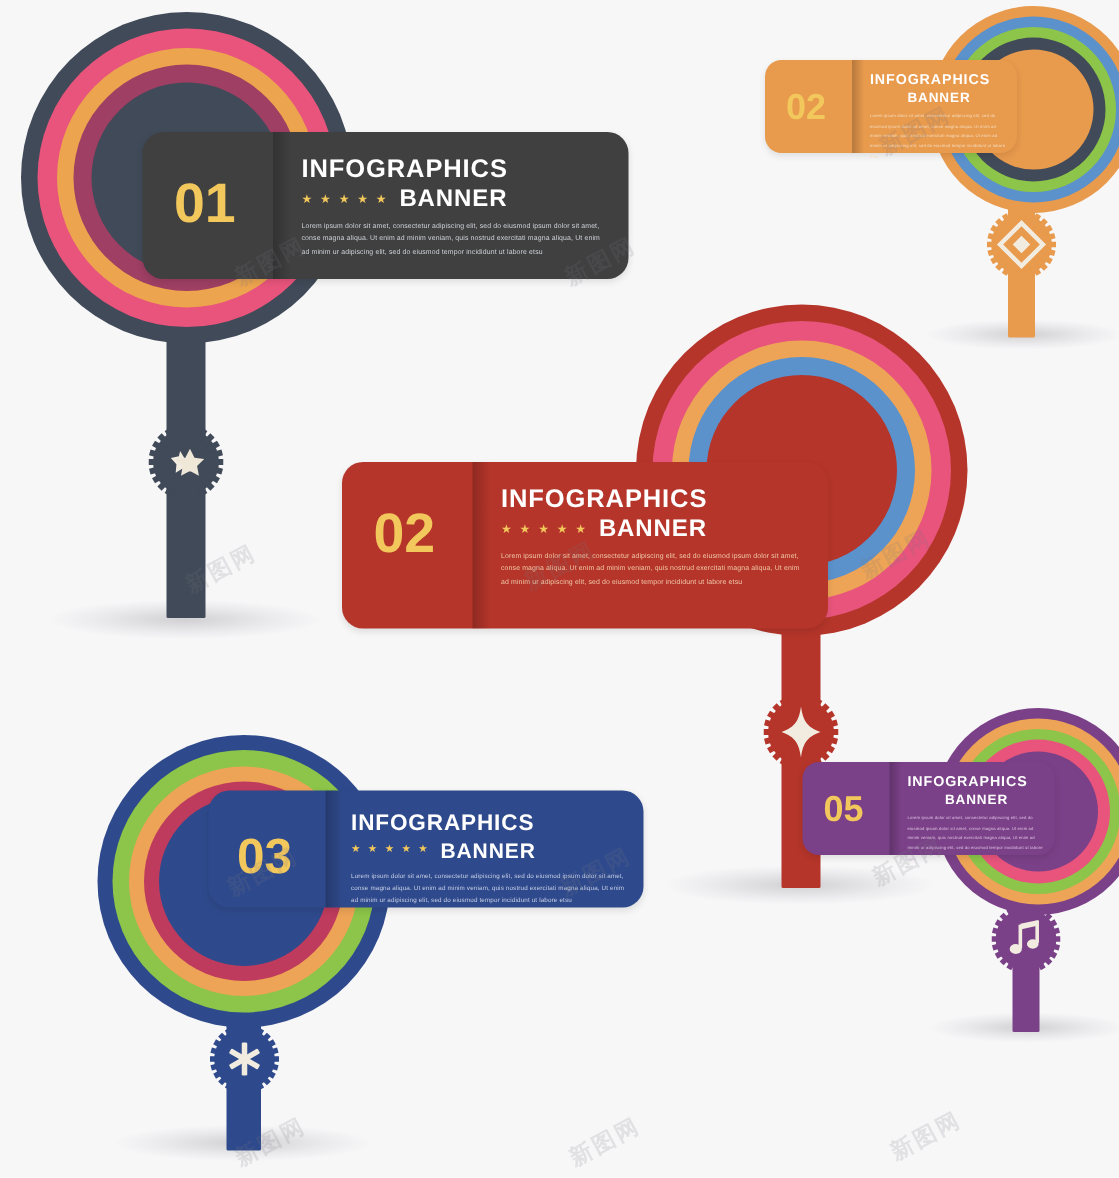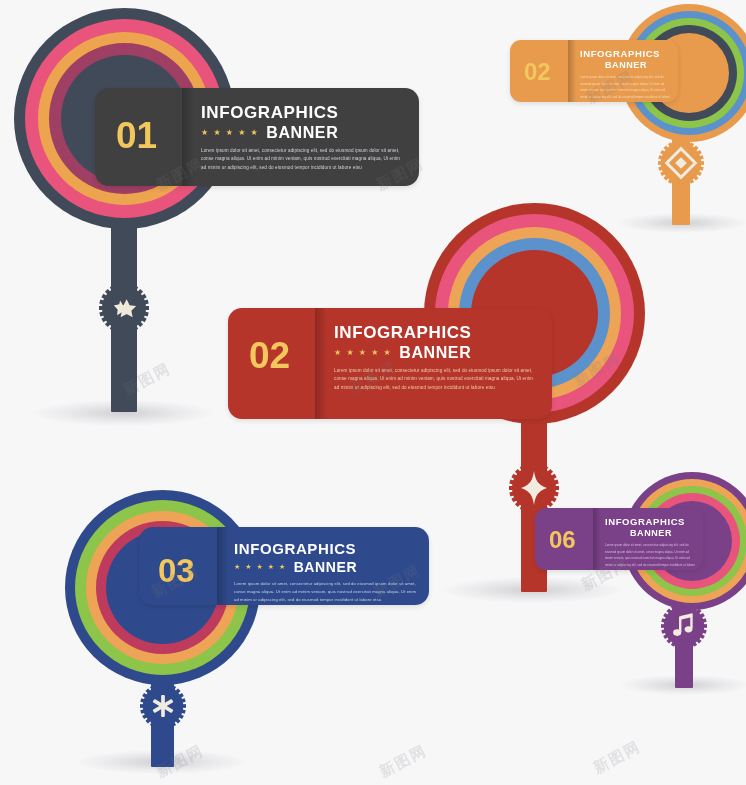--- a/index.html
+++ b/index.html
@@ -322,21 +322,21 @@
     <div class="rings" style="left:88px;top:2px;width:138px;height:138px;">
       <div class="ring" style="left:0;top:0;width:138px;height:138px;background:#7b4188;"></div>
       <div class="ring" style="left:7px;top:7px;width:124px;height:124px;background:#eda456;"></div>
       <div class="ring" style="left:14px;top:14px;width:110px;height:110px;background:#8cc549;"></div>
       <div class="ring" style="left:21px;top:21px;width:96px;height:96px;background:#e8547c;"></div>
       <div class="ring" style="left:29px;top:29px;width:80px;height:80px;background:#7b4188;"></div>
     </div>
 
     <div class="panel p-sm" style="left:0px;top:38px;width:168px;height:62px;background:#7b4188;">
       <div class="sep" style="left:58px;width:8px;"></div>
-      <div class="num" style="left:14px;top:20px;font-size:24px;color:#f2c75c;">06</div>
+      <div class="num" style="left:14px;top:20px;font-size:24px;color:#f2c75c;">05</div>
       <div class="ttl-wrap" style="left:70px;top:9px;width:92px;text-align:left;">
         <div class="ttl1" style="font-size:9.5px;">INFOGRAPHICS</div>
         <div class="ttl2" style="font-size:9px;margin-top:2px;text-align:center;">BANNER</div>
         <div class="body" style="margin-top:4px;font-size:2.8px;color:#dcc2e2;line-height:2.4;">Lorem ipsum dolor sit amet, consectetur adipiscing elit, sed do eiusmod ipsum dolor sit amet, conse magna aliqua. Ut enim ad minim veniam, quis nostrud exercitati magna aliqua, Ut enim ad minim ur adipiscing elit, sed do eiusmod tempor incididunt ut labore etsu</div>
       </div>
     </div>
 
     <div class="cog" style="left:126px;top:133px;width:46px;height:46px;">
       <svg width="46" height="46" viewBox="0 0 50 50">
         <g fill="#7b4188">

